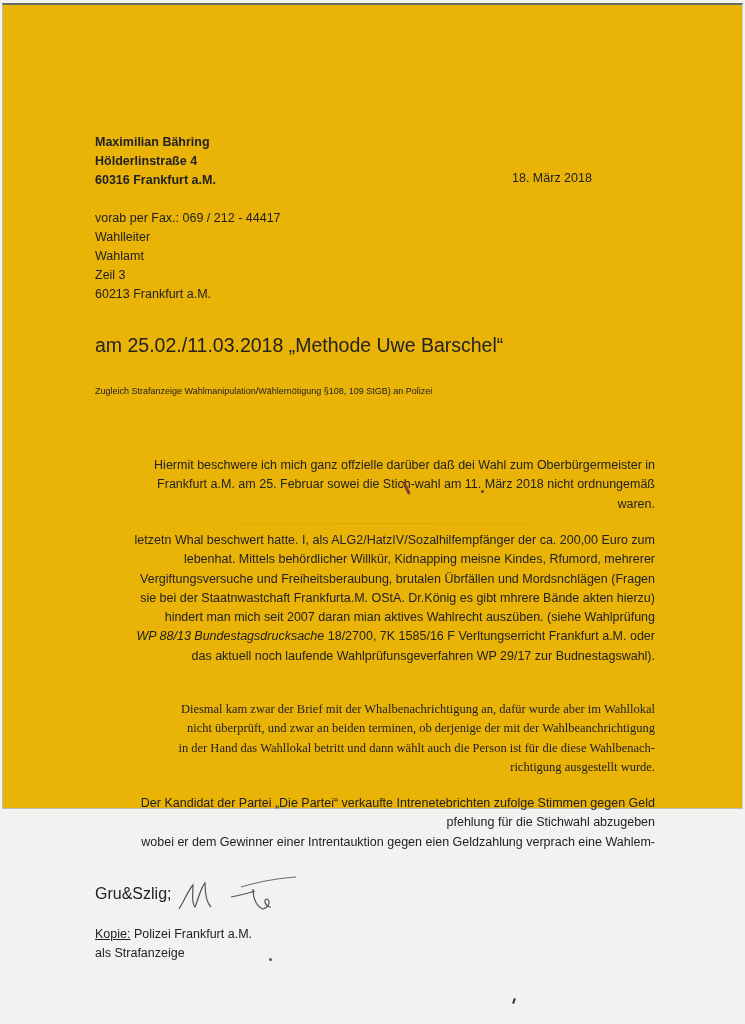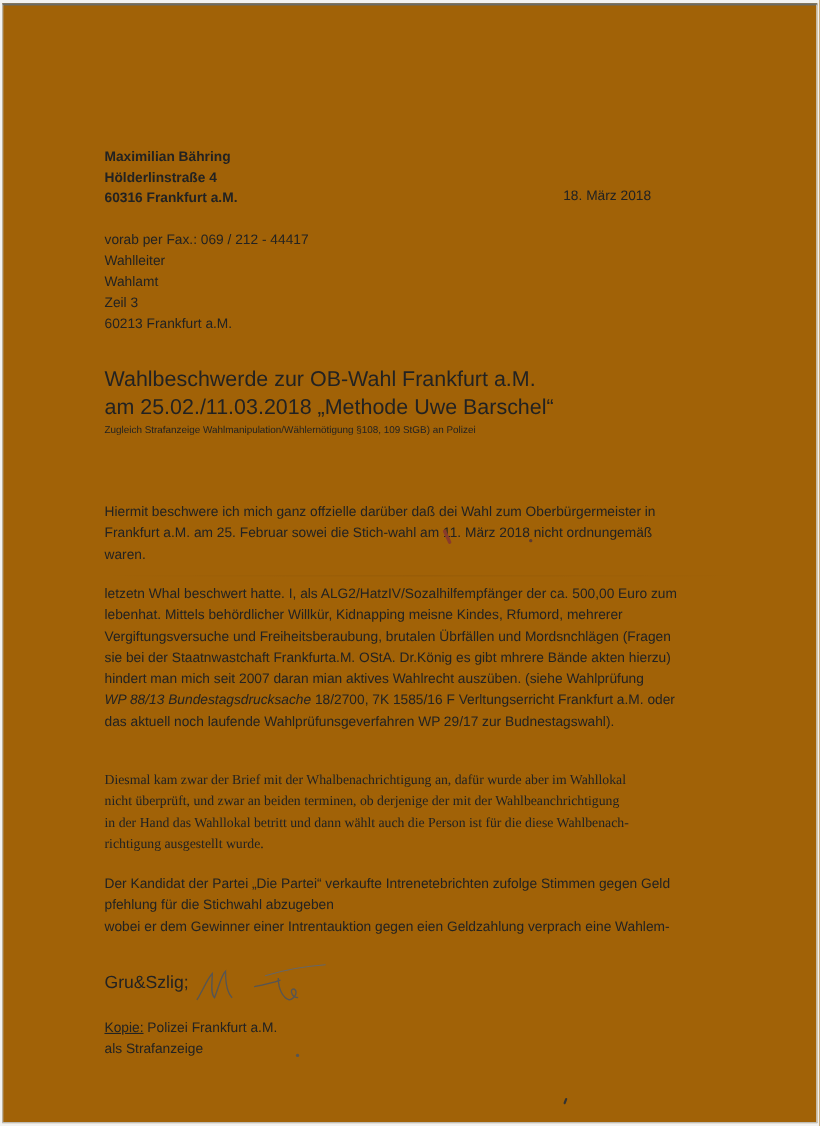--- a/index.html
+++ b/index.html
@@ -4,35 +4,35 @@
   <style>
     html, body { margin: 0; padding: 0; }
     body {
       width: 745px; height: 1024px; overflow: hidden;
       background: #f2f2f1;
       font-family: "Liberation Sans", "DejaVu Sans", sans-serif;
       color: #222;
       position: relative;
     }
     .page {
-      position: absolute; left: 2px; top: 3px; width: 741px; height: 1018px;
-      background: #a16207;
+      position: absolute; left: 2px; top: 3px; width: 741px; height: 806px;
+      background: #eab308;
       border-top: 2px solid #6b6b66;
       border-left: 1px solid #bdbdb8;
       border-right: 1px solid #cfcfca;
       border-bottom: 1px solid #bdbdb8;
       box-sizing: border-box;
     }
     .abs { position: absolute; }
     .sender { left: 92px; top: 128px; font-size: 12.5px; font-weight: bold; line-height: 19px; }
     .date { left: 509px; top: 166px; font-size: 12.5px; }
     .recipient { left: 92px; top: 204px; font-size: 12.5px; line-height: 19px; }
     .title { left: 92px; top: 328px; font-size: 19.5px; line-height: 25px; color: #222; }
     .subtitle { left: 92px; top: 381px; font-size: 9px; }
-    .para { left: 92px; font-size: 12.5px; line-height: 19.3px; width: 560px; }
+    .para { left: 92px; font-size: 12.5px; line-height: 19.3px; width: 560px; text-align: right; }
     .p1 { top: 451px; }
     .p2 { top: 526px; }
     .p3 { top: 695px; font-family: Liberation Serif, serif; }
     .p4 { top: 789px; }
     .para .line { white-space: nowrap; display: block; }
     .ital { font-style: italic; }
     .greet { left: 92px; top: 880px; font-size: 16px; }
     .copy { left: 92px; top: 920px; font-size: 12.5px; line-height: 19px; }
     .underline { text-decoration: underline; }
     .signature { left: 168px; top: 868px; width: 130px; height: 45px; }
@@ -54,37 +54,36 @@
 
   <div class="abs recipient">
     <div>vorab per Fax.: 069 / 212 - 44417</div>
     <div>Wahlleiter</div>
     <div>Wahlamt</div>
     <div>Zeil 3</div>
     <div>60213 Frankfurt a.M.</div>
   </div>
 
   <div class="abs title">
-    <div>Wahlbeschwerde zur OB-Wahl Frankfurt a.M.</div>
     <div>am 25.02./11.03.2018 „Methode Uwe Barschel“</div>
   </div>
   <div class="abs subtitle">Zugleich Strafanzeige Wahlmanipulation/Wählernötigung §108, 109 StGB) an Polizei</div>
 
   <div class="abs para p1">
     <span class="line">Hiermit beschwere ich mich ganz offzielle darüber daß dei Wahl zum Oberbürgermeister in</span>
     <span class="line">Frankfurt a.M. am 25. Februar sowei die Stich-wahl am 11. März 2018 nicht ordnungemäß</span>
     <span class="line">waren.</span>
   </div>
 
   <div class="abs fold"></div>
   <div class="abs mark" style="left:402px;top:476px;width:3px;height:14px;background:#8a3b2b;transform:rotate(-25deg);border-radius:2px;"></div>
   <div class="abs mark" style="left:478px;top:485px;width:3px;height:3px;"></div>
 
   <div class="abs para p2">
-    <span class="line">letzetn Whal beschwert hatte. I, als ALG2/HatzIV/Sozalhilfempfänger der ca. 500,00 Euro zum</span>
+    <span class="line">letzetn Whal beschwert hatte. I, als ALG2/HatzIV/Sozalhilfempfänger der ca. 200,00 Euro zum</span>
     <span class="line">lebenhat. Mittels behördlicher Willkür, Kidnapping meisne Kindes, Rfumord, mehrerer</span>
     <span class="line">Vergiftungsversuche und Freiheitsberaubung, brutalen Übrfällen und Mordsnchlägen (Fragen</span>
     <span class="line">sie bei der Staatnwastchaft Frankfurta.M. OStA. Dr.König es gibt mhrere Bände akten hierzu)</span>
     <span class="line">hindert man mich seit 2007 daran mian aktives Wahlrecht auszüben.  (siehe Wahlprüfung</span>
     <span class="line"><span class="ital">WP 88/13 Bundestagsdrucksache</span><span> 18/2700, 7K 1585/16 F Verltungserricht Frankfurt a.M. oder</span></span>
     <span class="line">das aktuell noch laufende Wahlprüfunsgeverfahren WP 29/17 zur Budnestagswahl).</span>
   </div>
 
   <div class="abs para p3">
     <span class="line">Diesmal kam zwar der Brief mit der Whalbenachrichtigung an, dafür wurde aber im Wahllokal</span>

